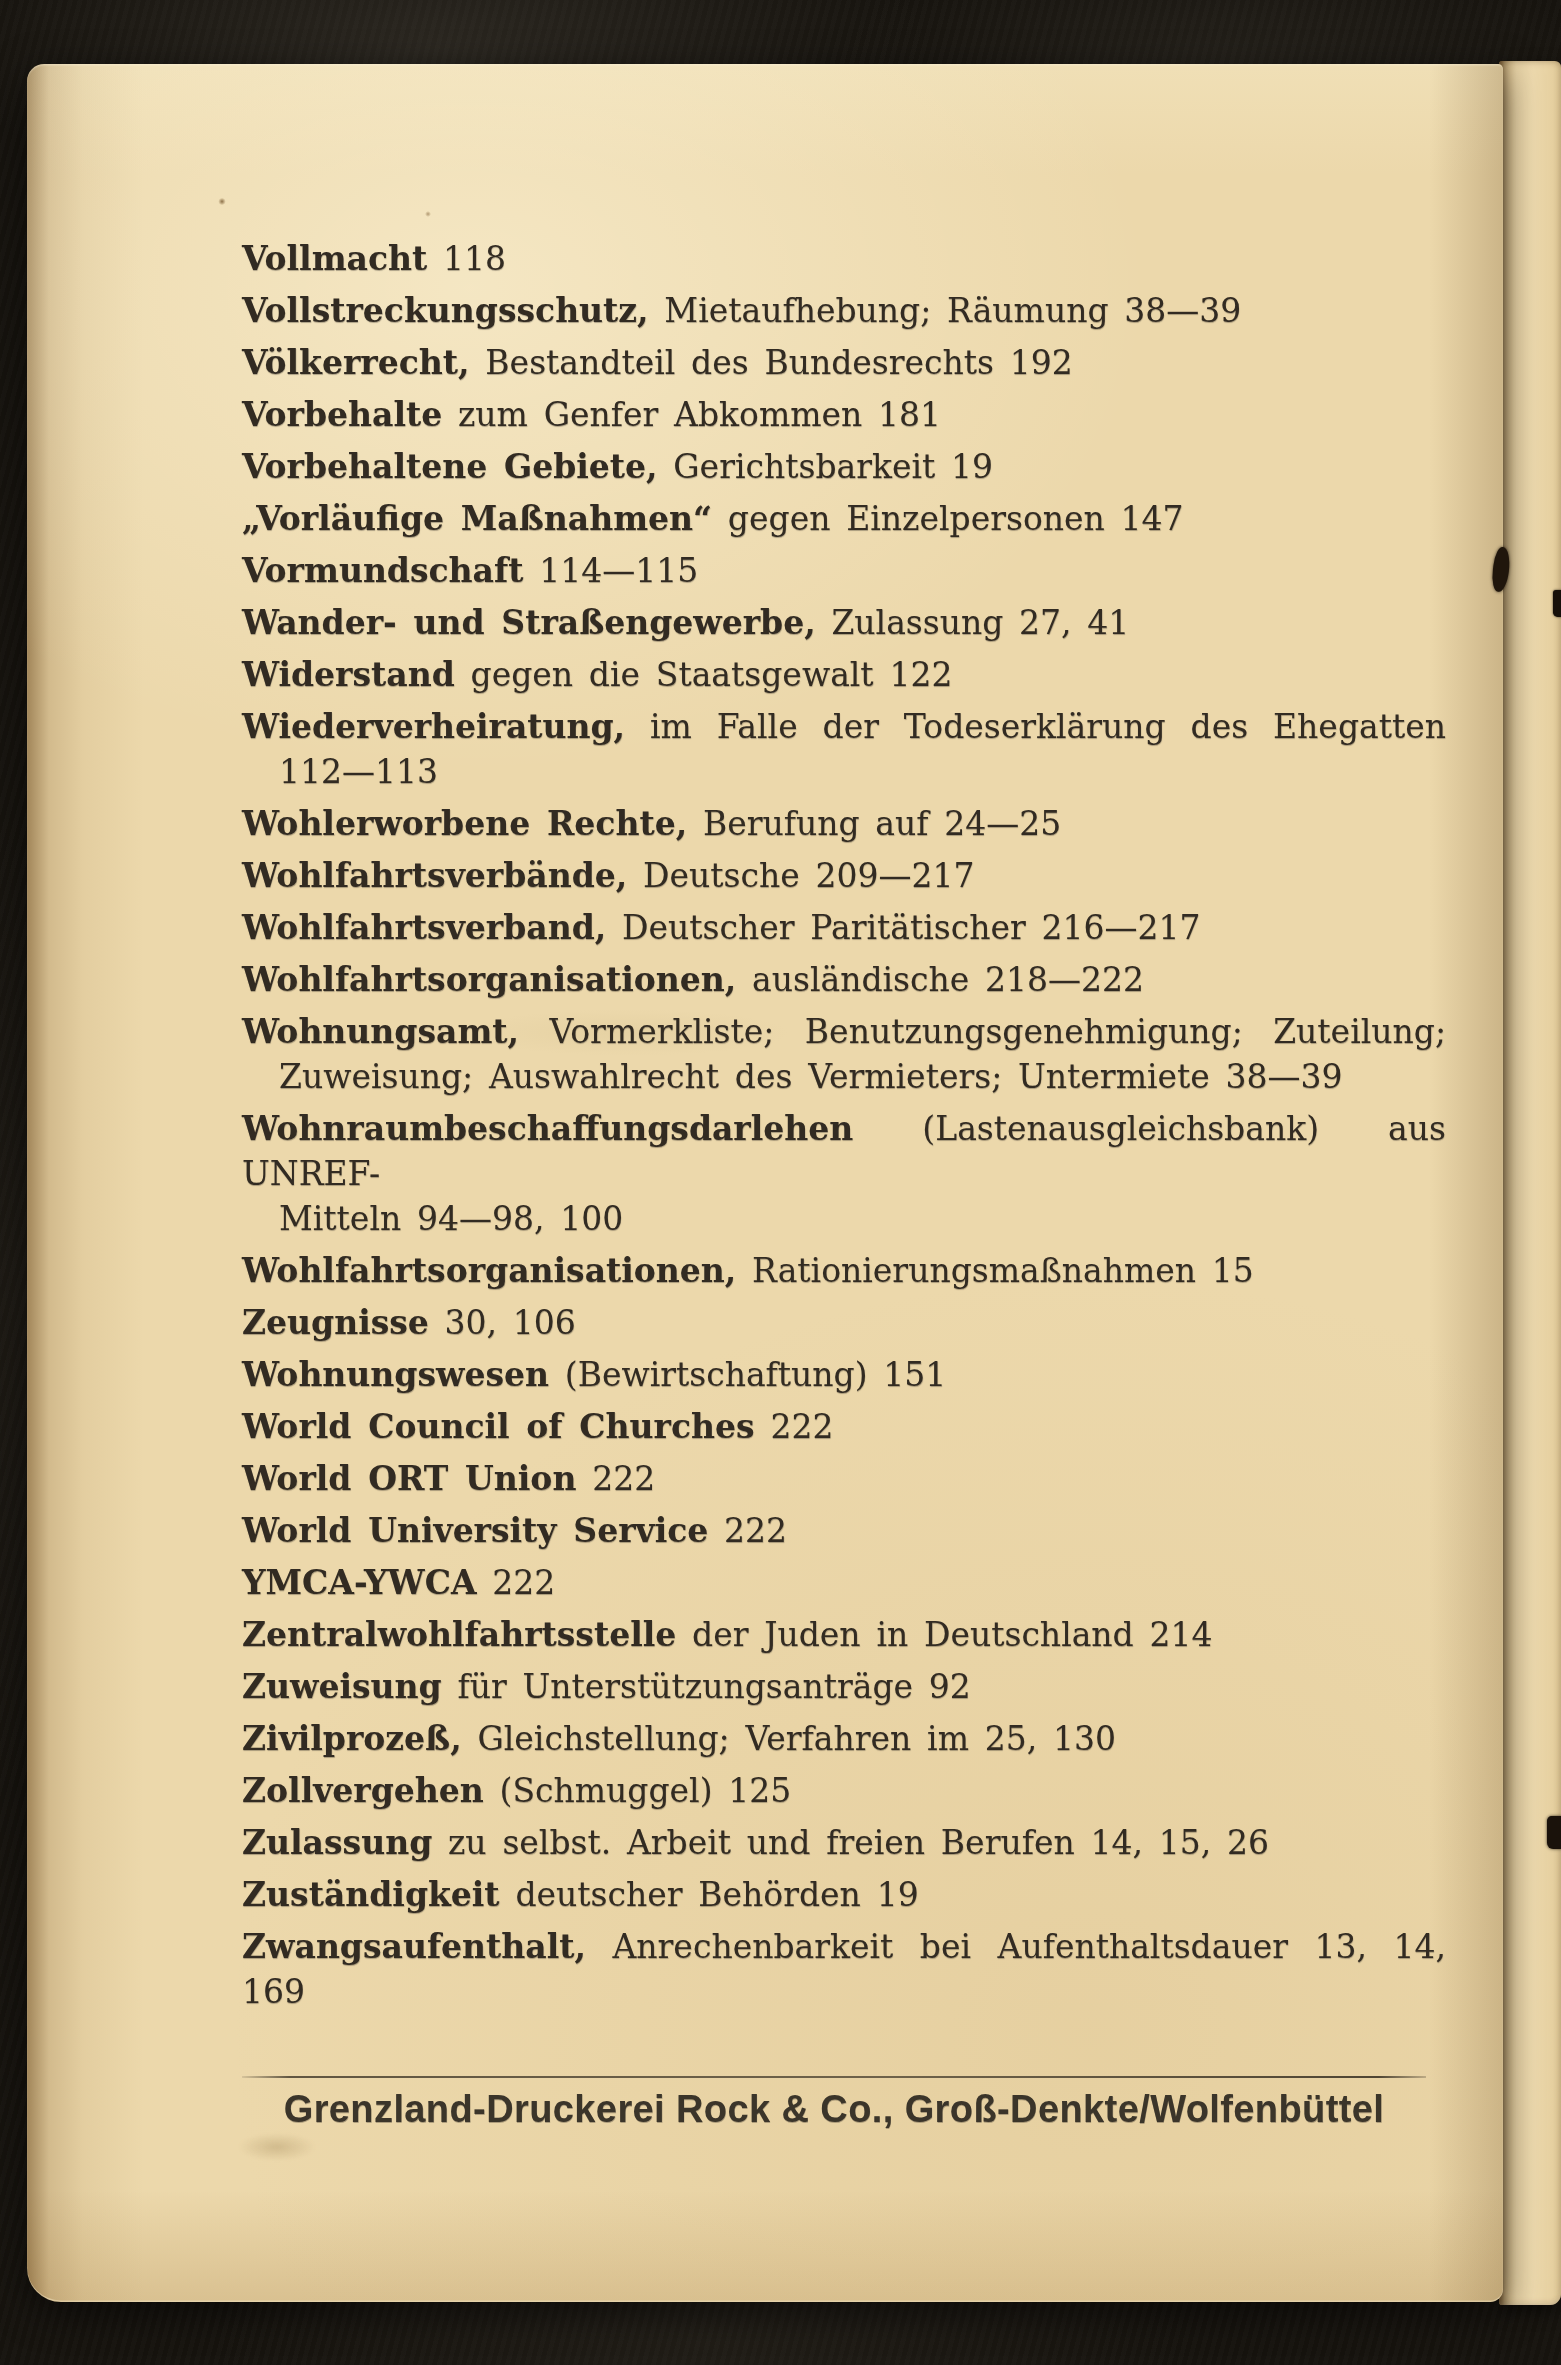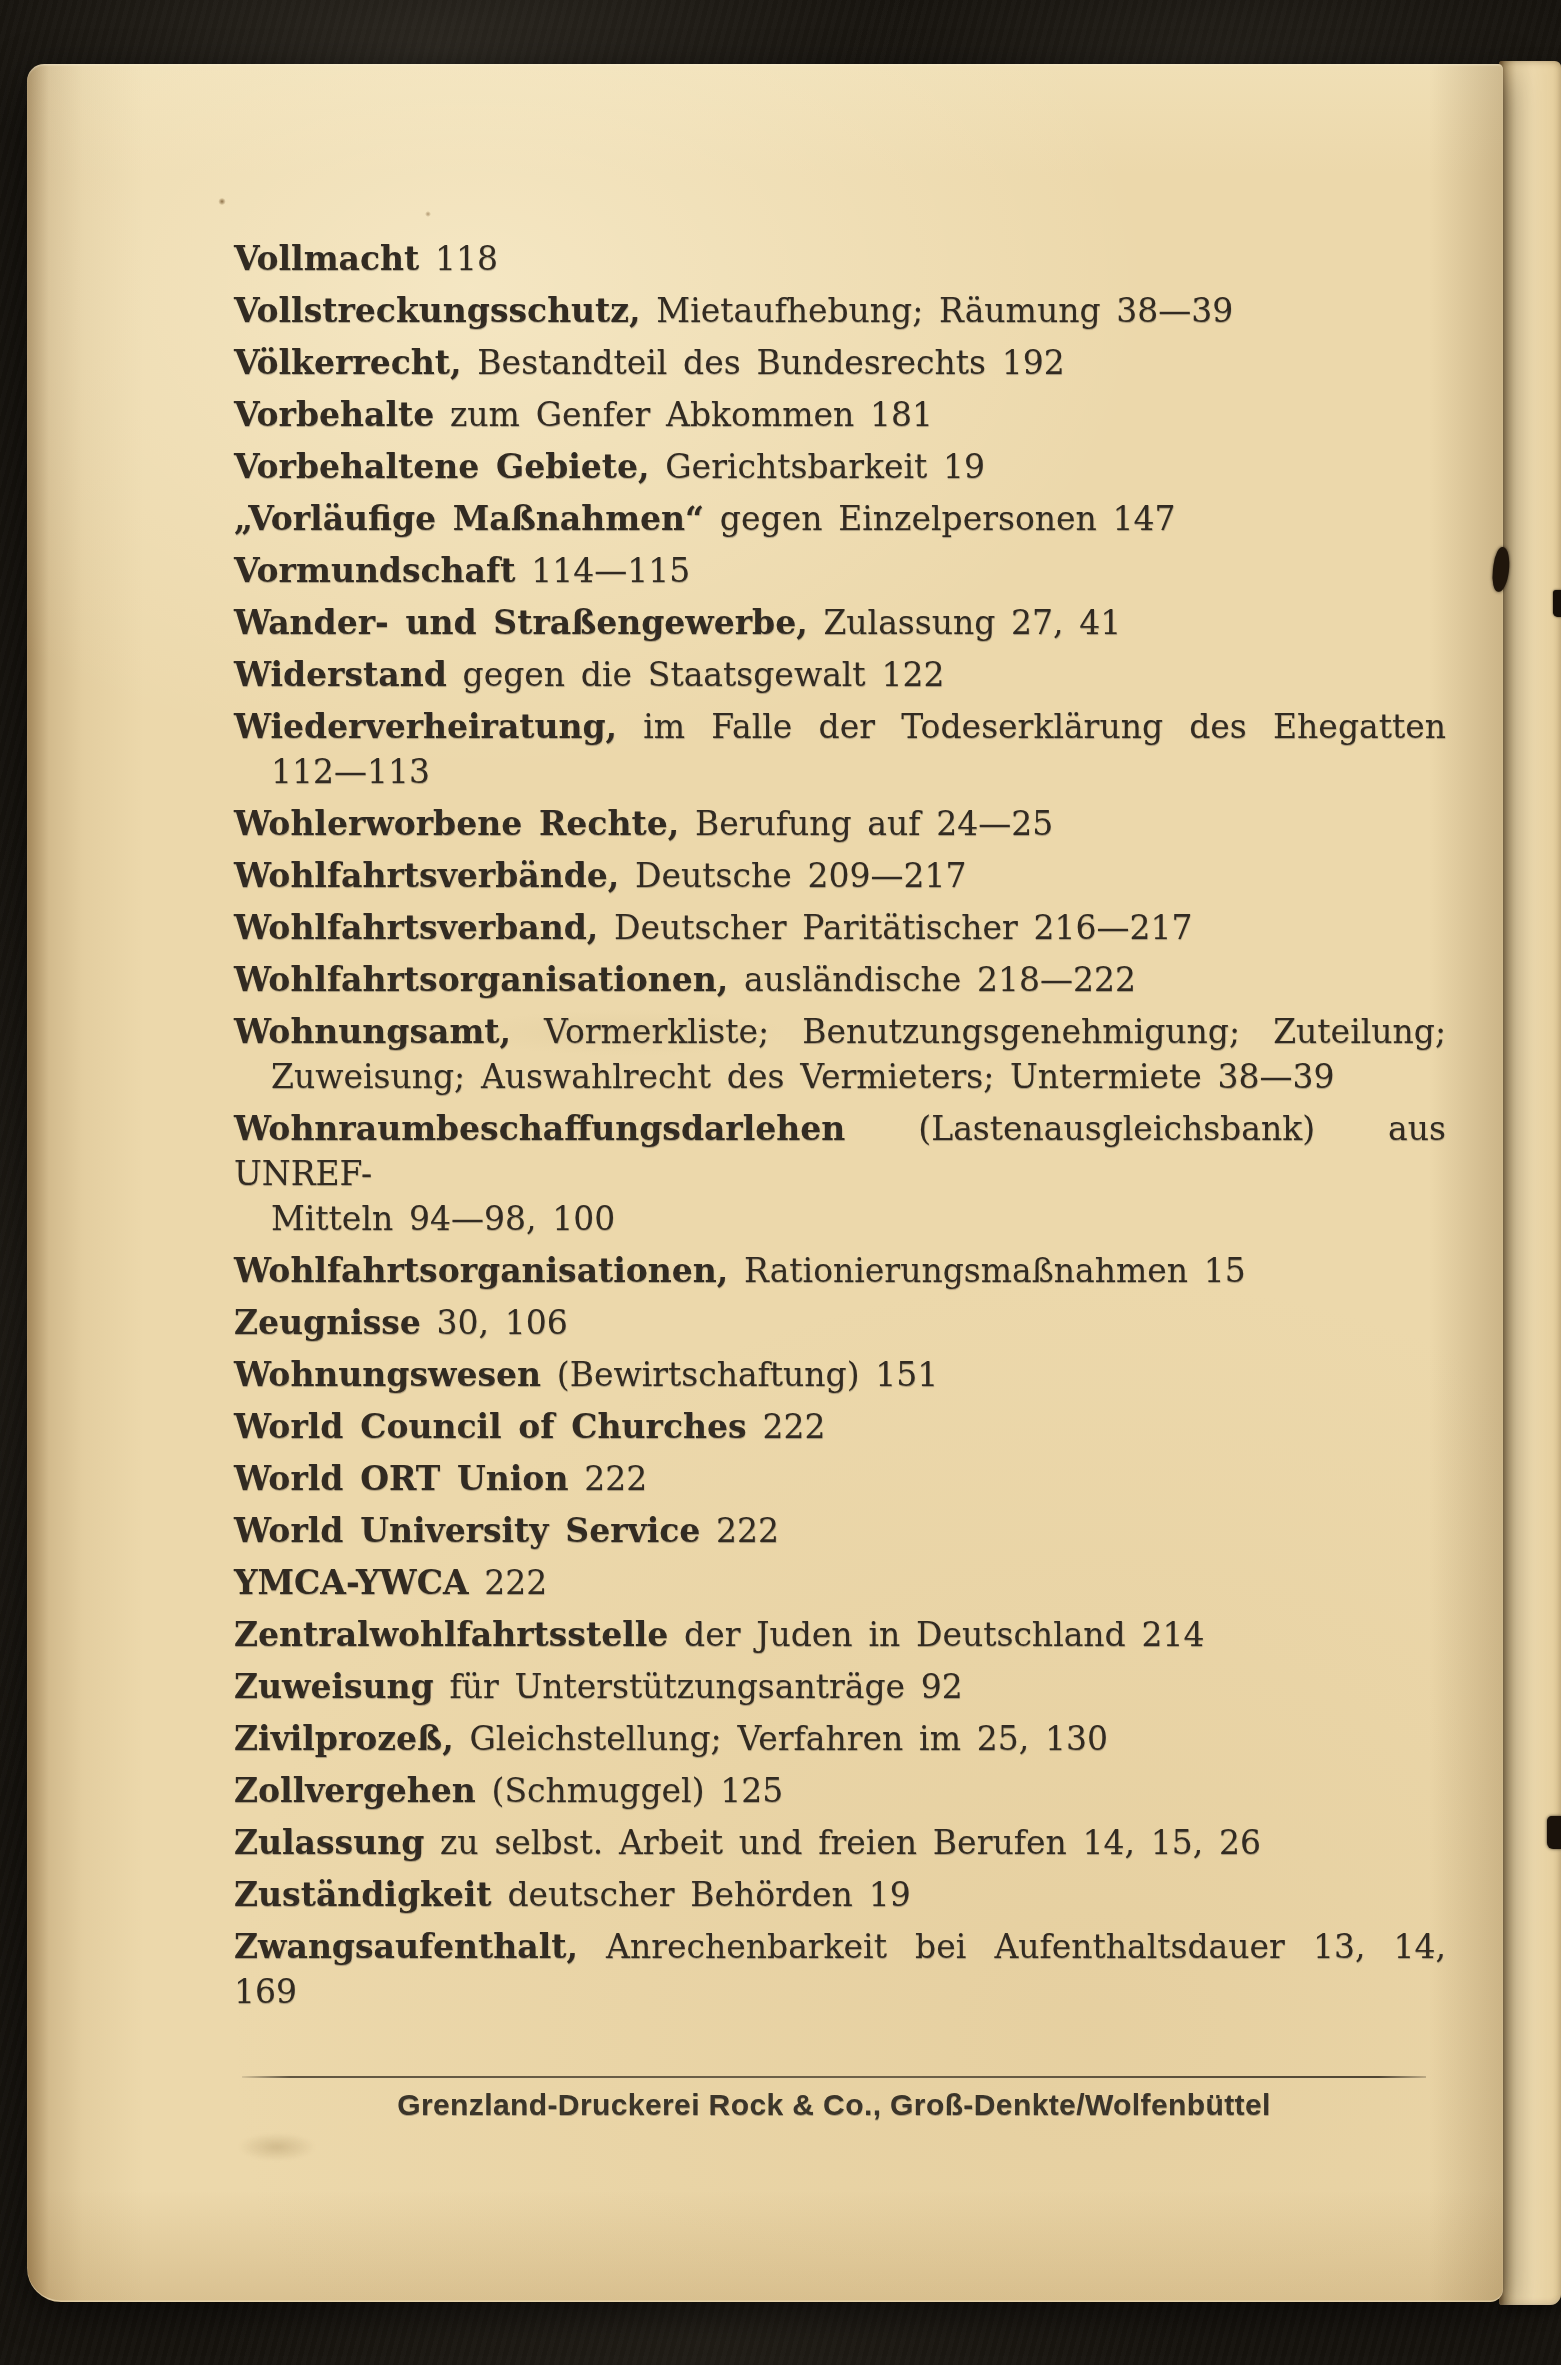--- a/index.html
+++ b/index.html
@@ -35,32 +35,32 @@
       linear-gradient(90deg, rgba(0,0,0,0) 95%, rgba(118,88,44,0.28) 100%),
       linear-gradient(180deg, rgba(246,234,198,0.40) 0%, rgba(0,0,0,0) 5%),
       linear-gradient(0deg, rgba(168,132,76,0.28) 0%, rgba(0,0,0,0) 5%);
     border-radius: 17px 4.7px 12.5px 34px;
     box-shadow: 0 9.4px 37px rgba(0,0,0,0.55),
                 inset 0 1.6px 1.6px rgba(255,250,230,0.35),
                 inset 0 -1.6px 0 rgba(250,240,210,0.40);
   }
   .index { position:absolute; left:207px; top:172px; width:1212px; color: var(--ink, #322b22); font-size:33px; }
   .entry { margin-bottom:7px; }
-  .line  { line-height:45px; word-spacing:0.16em; text-shadow: 0.3px 0.5px 0.8px rgba(46,41,33,0.35); }
+  .line  { line-height:45px; word-spacing:0.16em; text-shadow: 0.3px 0.5px 0.8px rgba(46,41,33,0.35); margin-left: 8px; }
   .line.justify { text-align:justify; text-align-last:justify; }
   .line.indent  { padding-left:37px; }
   .hw { font-weight:bold; }
 
   .footer-rule {
     position:absolute; left:215px; top:2012px; width:1184px; height:2.3px;
     background: linear-gradient(90deg, rgba(58,50,36,0.12), rgba(58,50,36,0.78) 4%, rgba(58,50,36,0.70) 55%, rgba(58,50,36,0.88) 96%, rgba(58,50,36,0.25));
   }
   .footer-text {
     position:absolute; left:215px; top:2024px; width:1184px; text-align:center;
-    font-family:"Liberation Sans", sans-serif; font-weight:bold; font-size:30px;
+    font-family:"Liberation Sans", sans-serif; font-weight:bold; font-size:38px;
     letter-spacing:0.4px; color: var(--footer-ink, #3b352a);
     text-shadow: 0.3px 0.5px 0.6px rgba(59,53,42,0.35);
   }
 
   
   .speck-a { position:absolute; left:191px; top:134px; width:7.8px; height:7px; border-radius:50%;
              background:radial-gradient(circle, rgba(122,92,51,0.85), rgba(122,92,51,0) 70%); }
   .speck-b { position:absolute; left:398px; top:147px; width:5.5px; height:5.5px; border-radius:50%;
              background:radial-gradient(circle, rgba(130,100,58,0.6), rgba(130,100,58,0) 70%); }
   .smudge-bl { position:absolute; left:211px; top:2069px; width:78px; height:28px; border-radius:50%;

